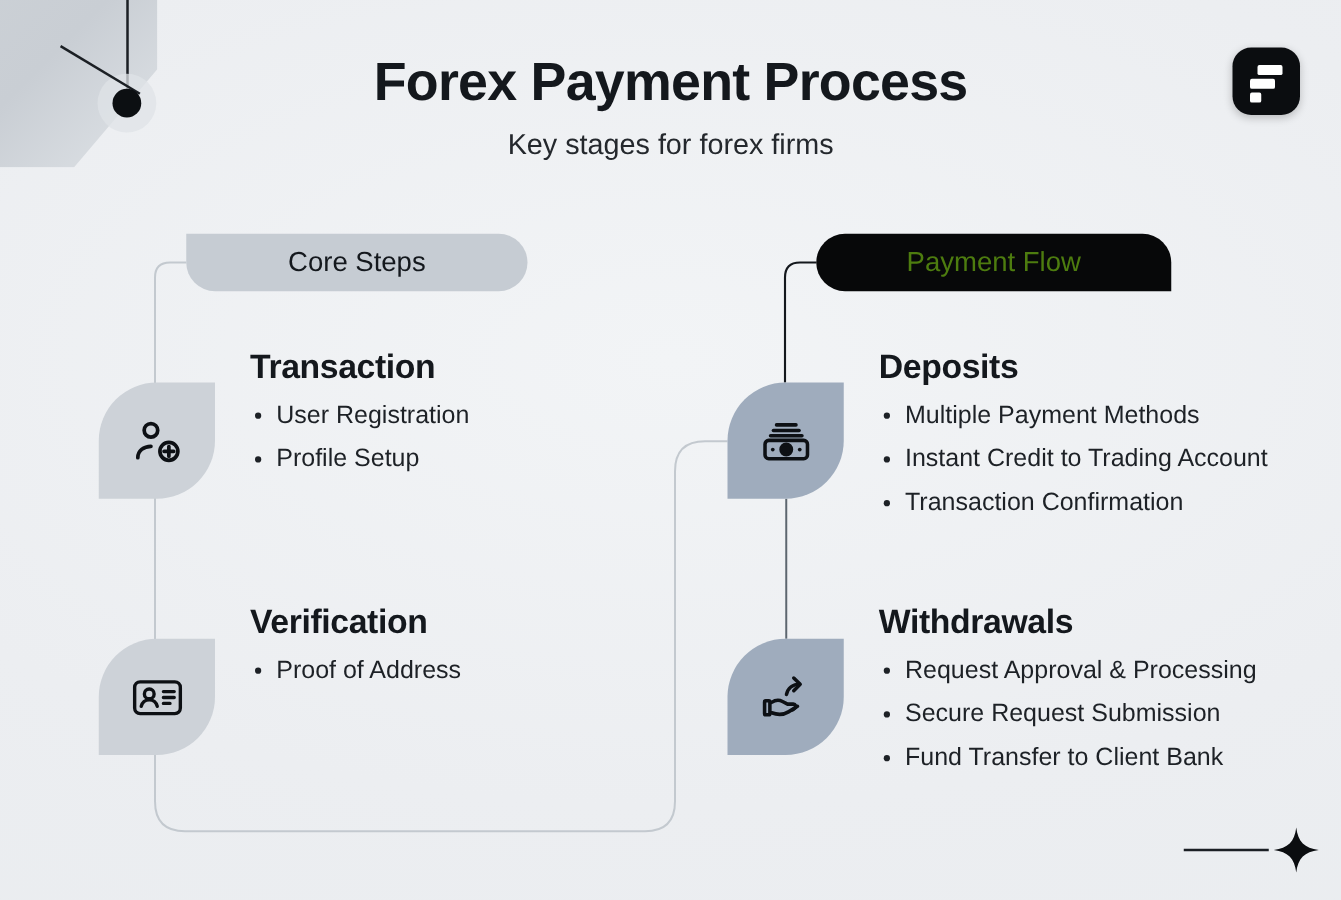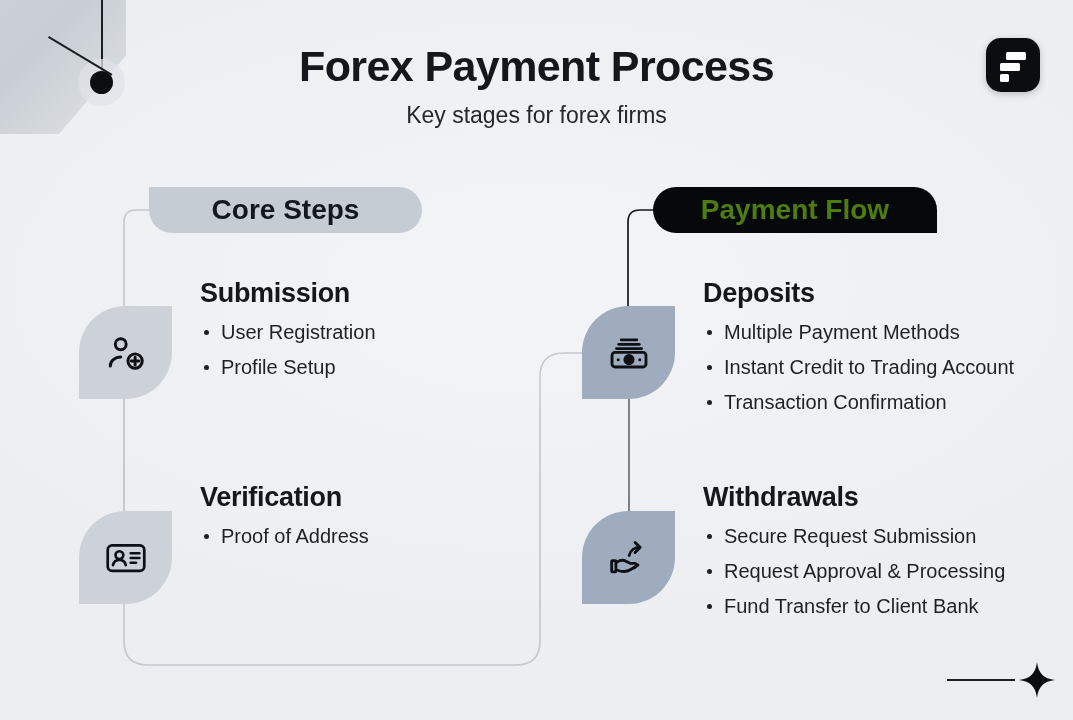--- a/index.html
+++ b/index.html
@@ -67,21 +67,21 @@
   .subtitle {
     margin-top:13px; font-size:23px; font-weight:400; color:#24282d;
   }
 
   
   .wires { position:absolute; inset:0; pointer-events:none; }
 
   
   .badge {
     position:absolute; height:46px; display:flex; align-items:center;
-    justify-content:center; font-size:28px; font-weight:700;
+    justify-content:center; font-size:22px; font-weight:400;
     padding:0 26px;
   }
   .badge-core {
     left:149px; top:187px; width:273px;
     background:#c6ccd3; color:#14181d;
     border-radius:0 23px 23px 23px;
   }
   .badge-flow {
     left:653px; top:187px; width:284px;
     background:#070809; color:#4d7c0f;
@@ -218,21 +218,21 @@
       <path d="M13.1 11.6c.6-2.9 3-4.6 5.9-4.6"></path>
       <path d="M16.4 4.2l2.9 2.8-2.9 2.9"></path>
       <rect x="3.2" y="14.5" width="2.4" height="6.3" rx=".5"></rect>
       <path d="M6.4 15.2c1.5-1 3.4-1.2 4.9-.4l2.3 1.2h2.6c1 0 1.5 1.2.7 1.8l-1 .8"></path>
       <path d="M6.4 19.9c2.6 1 5.3 1 7.6-.4l4.1-2.5"></path>
     </svg>
   </span>
 </div>
 
 <div class="block block-onboarding">
-  <h3>Submission</h3>
+  <h3>Transaction</h3>
   <ul>
     <li>User Registration</li>
     <li>Profile Setup</li>
   </ul>
 </div>
 
 <div class="block block-verification">
   <h3>Verification</h3>
   <ul>
     <li>Proof of Address</li>
@@ -244,22 +244,22 @@
   <ul>
     <li>Multiple Payment Methods</li>
     <li>Instant Credit to Trading Account</li>
     <li>Transaction Confirmation</li>
   </ul>
 </div>
 
 <div class="block block-withdrawals">
   <h3>Withdrawals</h3>
   <ul>
+    <li>Request Approval &amp; Processing</li>
     <li>Secure Request Submission</li>
-    <li>Request Approval &amp; Processing</li>
     <li>Fund Transfer to Client Bank</li>
   </ul>
 </div>
 
 <div class="spark-line"></div>
 <svg class="spark" viewBox="0 0 40 40">
   <path d="M20 2 C21.4 13.4 26.6 18.6 38 20 C26.6 21.4 21.4 26.6 20 38 C18.6 26.6 13.4 21.4 2 20 C13.4 18.6 18.6 13.4 20 2 Z" fill="#0b0d10"></path>
 </svg>
 
 </body></html>

